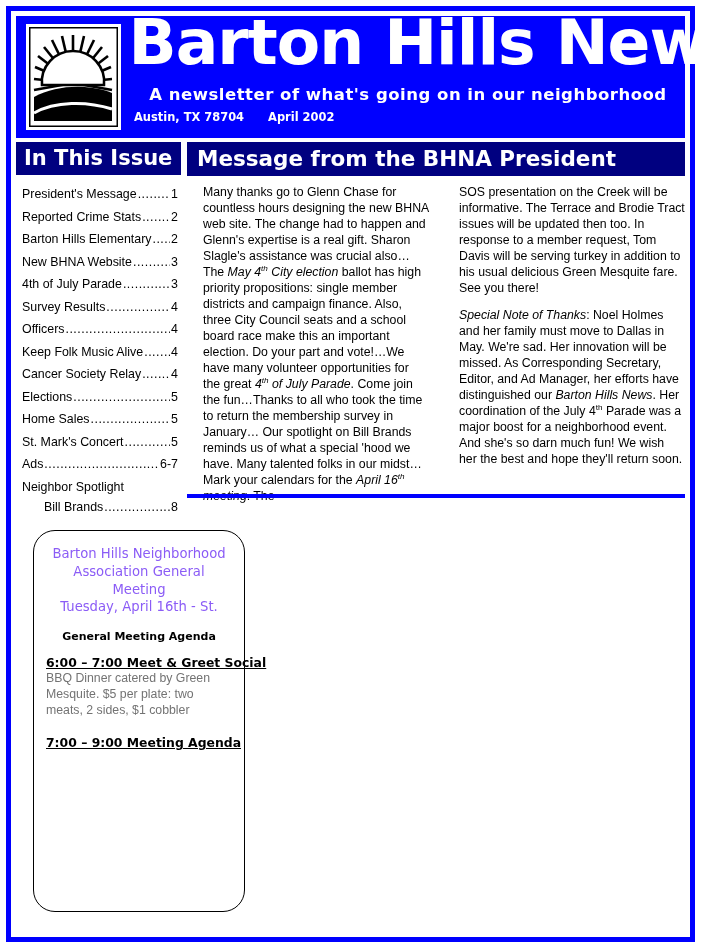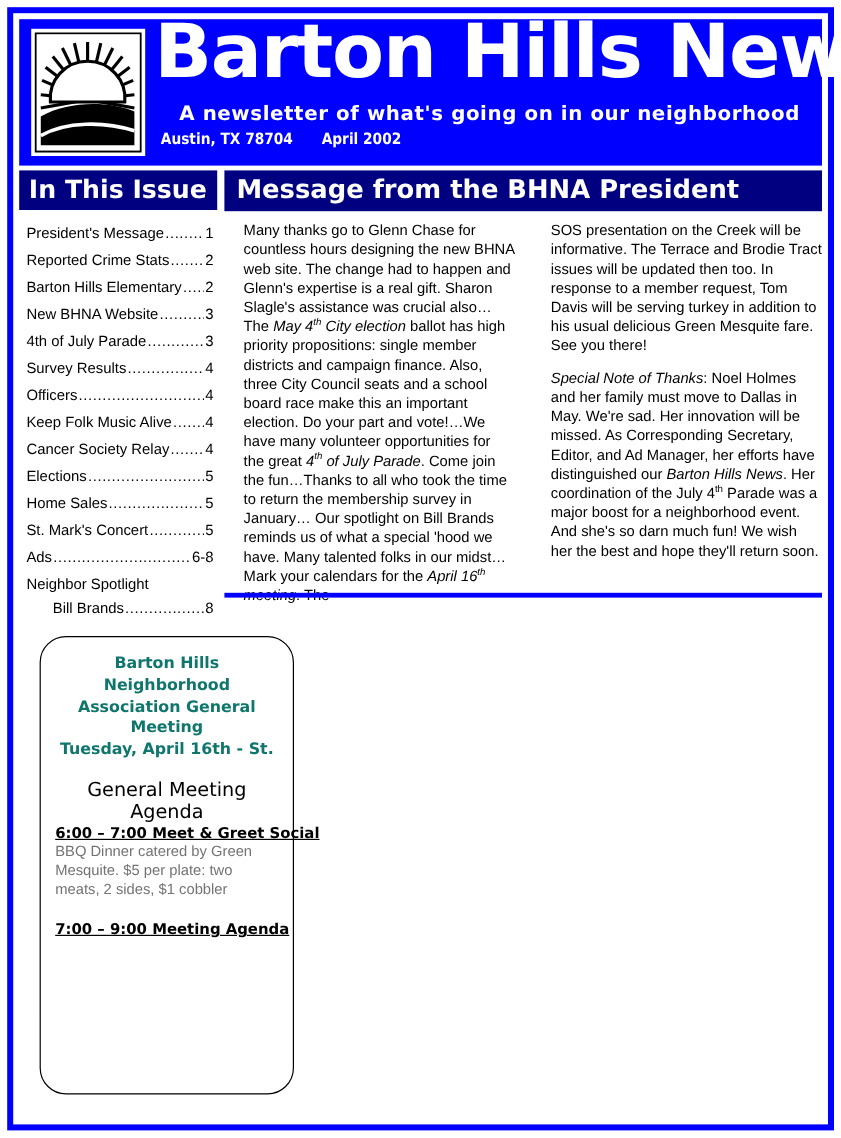--- a/index.html
+++ b/index.html
@@ -190,34 +190,34 @@
     width: 212px;
     height: 382px;
     border: 1px solid #000000;
     border-radius: 22px;
     box-sizing: border-box;
     background: #ffffff;
     padding: 14px 12px 10px 12px;
   }
   .meet-title {
     text-align: center;
-    color: #0f766e;
-    font-family: "DejaVu Sans", sans-serif;
-    font-weight: bold;
+    color: #8b5cf6;
+    font-family: "DejaVu Sans", sans-serif;
+    font-weight: normal;
     font-size: 13.2px;
     line-height: 1.35;
     margin-bottom: 14px;
   }
   .meet-agenda-title {
     text-align: center;
     color: #000000;
     font-family: "DejaVu Sans", sans-serif;
-    font-weight: normal;
-    font-size: 16px;
-    margin-bottom: 0;
+    font-weight: bold;
+    font-size: 11px;
+    margin-bottom: 12px;
   }
   .meet-sec-head {
     font-family: "DejaVu Sans", sans-serif;
     font-weight: bold;
     font-size: 12.4px;
     color: #000000;
     text-decoration: underline;
     margin-bottom: 1px;
     white-space: nowrap;
   }
@@ -352,21 +352,21 @@
           <span class="t-page">5</span>
         </li>
         <li class="toc-item">
           <span class="t-label">St. Mark's Concert</span>
           <span class="t-dots">............................................................</span>
           <span class="t-page">5</span>
         </li>
         <li class="toc-item">
           <span class="t-label">Ads</span>
           <span class="t-dots">............................................................</span>
-          <span class="t-page">6-8</span>
+          <span class="t-page">6-7</span>
         </li>
         <li class="toc-item nodots noline">
           <span class="t-label">Neighbor Spotlight</span>
           <span class="t-dots">............................................................</span>
           <span class="t-page"></span>
         </li>
         <li class="toc-item indent">
           <span class="t-label">Bill Brands</span>
           <span class="t-dots">............................................................</span>
           <span class="t-page">8</span>

